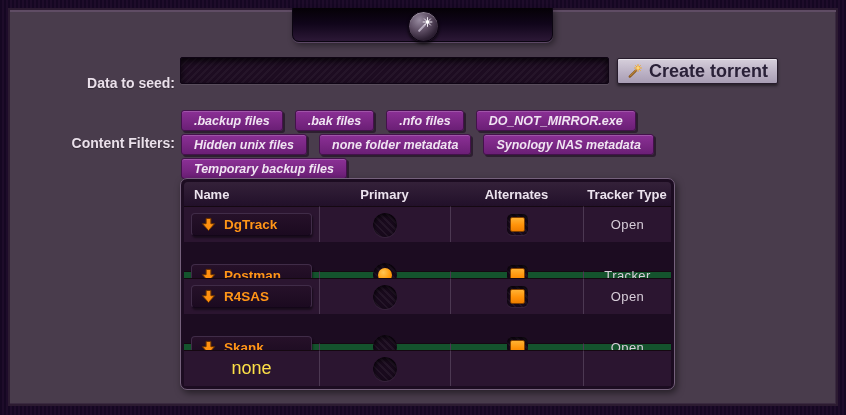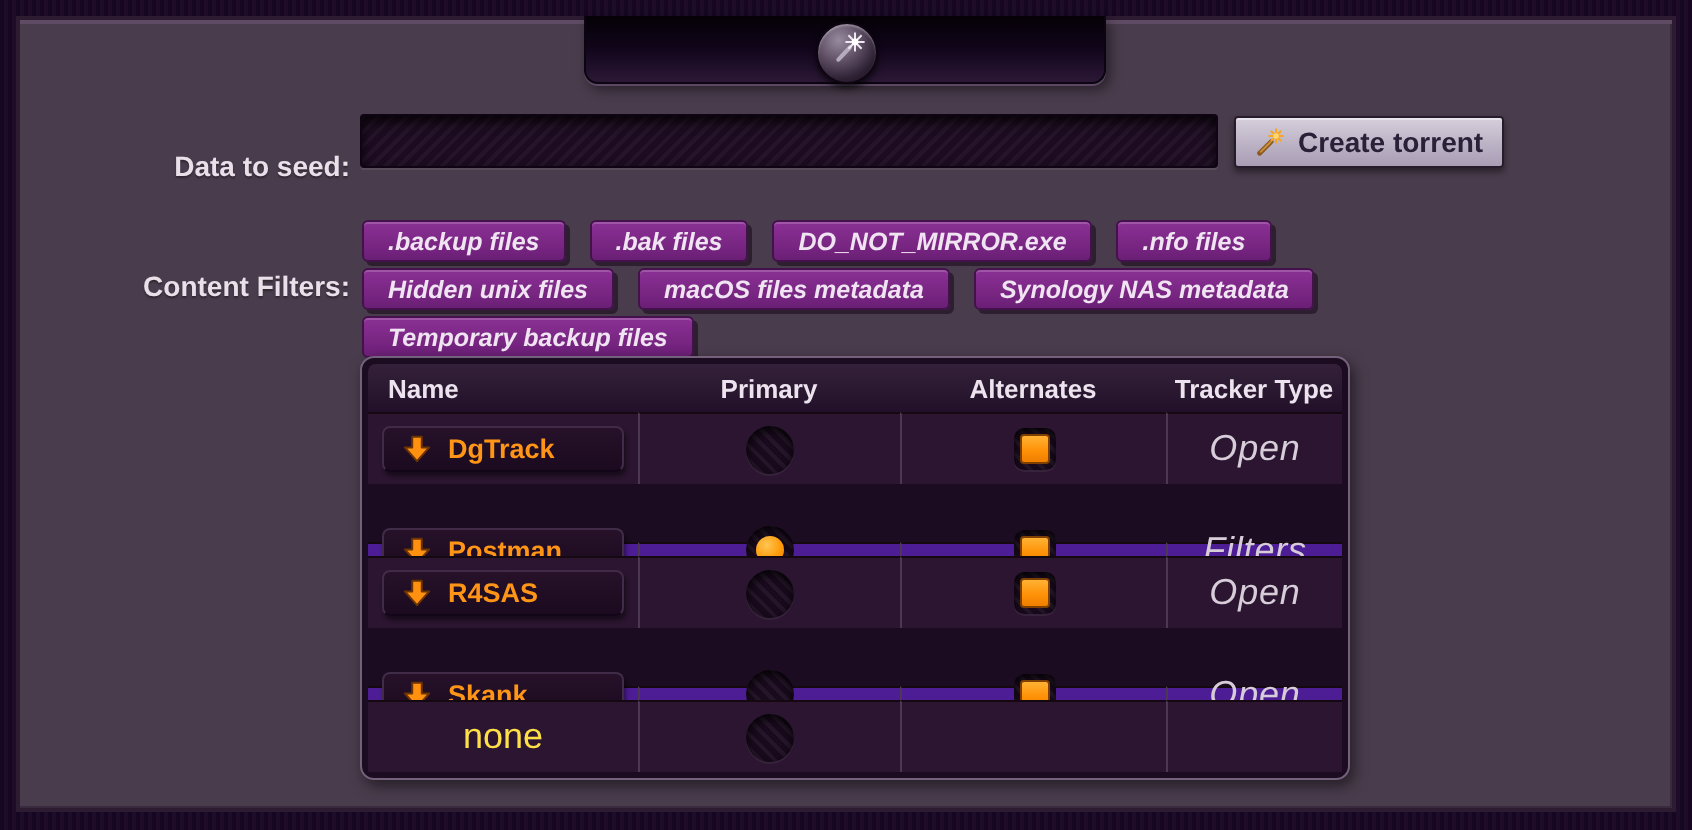--- a/index.html
+++ b/index.html
@@ -42,21 +42,21 @@
     background:#1d0c21 repeating-linear-gradient(135deg,rgba(255,255,255,.035) 0 2px,transparent 2px 5px);
     border:1px solid #0f0414;border-radius:2px;
     box-shadow:inset 0 3px 6px rgba(0,0,0,.8), 0 1px 0 rgba(255,255,255,.09);
     color:#e8dcea;font-size:13px;padding:0 8px;outline:none;
   }
   .create-btn{
     position:absolute;left:617px;top:58px;height:26px;
     display:flex;align-items:center;gap:6px;padding:0 9px;
     background:linear-gradient(180deg,#d6cfdb 0%,#bcb2c5 55%,#a89db4 100%);
     border:1px solid #271c2c;border-radius:2px;
-    font-size:14px;font-weight:bold;color:#2a2138;
+    font-size:18px;font-weight:bold;color:#2a2138;
     box-shadow:inset 0 1px 0 rgba(255,255,255,.45), 0 2px 3px rgba(0,0,0,.45);
     cursor:pointer;
     justify-content:space-between;
   }
   
   .filters{position:absolute;left:181px;top:110px;display:flex;flex-direction:column;gap:3px;}
   .chip-row{display:flex;gap:12px;}
   .chip{
     height:21px;display:flex;align-items:center;padding:0 12px;
     background:linear-gradient(180deg,#8b3096 0%,#7a2784 55%,#6b1f76 100%);
@@ -82,21 +82,21 @@
     background:linear-gradient(180deg,#342139 0%,#22102a 100%);
     color:#ece3ee;font-size:13px;font-weight:bold;
   }
   .th.first{justify-content:flex-start;padding-left:10px;border-radius:4px 0 0 0;}
   .th.last{border-radius:0 4px 0 0;}
   .td{
     display:flex;align-items:center;justify-content:center;
     border-top:1px solid #150811;
   }
   .td.row-dark{background:#2b1530;}
-  .td.row-light{background:#4c1d95;margin-top:29px;}
+  .td.row-light{background:#14532d;margin-top:29px;}
   .td.sep{border-left:1px solid #4c3852;}
   .td.name{justify-content:flex-start;padding:0 7px;}
   .name-btn{
     flex:1;height:23px;display:flex;align-items:center;gap:8px;padding:0 9px;
     background:linear-gradient(180deg,#261129 0%,#1b0a20 100%);
     border:1px solid #402c48;border-bottom-color:#130618;border-radius:4px;
     color:#ff9517;font-weight:bold;font-size:13.5px;
     box-shadow:1px 2px 2px rgba(0,0,0,.45);
     cursor:pointer;white-space:nowrap;
   }
@@ -115,21 +115,21 @@
     width:21px;height:21px;border-radius:5px;
     background:#190a1d repeating-linear-gradient(45deg,rgba(255,255,255,.05) 0 2px,transparent 2px 5px);
     box-shadow:inset 0 2px 4px rgba(0,0,0,.85), 0 1px 0 rgba(255,255,255,.06);
     display:flex;align-items:center;justify-content:center;cursor:pointer;
   }
   .checkbox.on::after{
     content:"";width:13px;height:13px;border-radius:2px;
     background:linear-gradient(180deg,#ffb233 0%,#ff9208 55%,#ef7e00 100%);
     border:1px solid #7e4000;
   }
-  .type-text{color:#d7cdd9;font-size:18px;letter-spacing:.4px;font-style:italic;}
+  .type-text{color:#d7cdd9;font-size:13px;letter-spacing:.4px;}
   .none-text{color:#fde047;font-size:18px;}
 </style>
 </head>
 <body>
 
 <div class="frame">
   <div class="panel"></div>
 
   <div class="topbar">
     <div class="orb">
@@ -165,26 +165,26 @@
       </svg>
     </span>
     <span>Create torrent</span>
   </button>
 
   <div class="form-label" style="top:123px;">Content Filters:</div>
   <div class="filters">
       <div class="chip-row">
         <button class="chip">.backup files</button>
         <button class="chip">.bak files</button>
+        <button class="chip">.nfo files</button>
         <button class="chip">DO_NOT_MIRROR.exe</button>
-        <button class="chip">.nfo files</button>
       </div>
       <div class="chip-row">
         <button class="chip">Hidden unix files</button>
-        <button class="chip">macOS files metadata</button>
+        <button class="chip">none folder metadata</button>
         <button class="chip">Synology NAS metadata</button>
       </div>
       <div class="chip-row">
         <button class="chip">Temporary backup files</button>
       </div>
     </div>
 
 
   <div class="table">
     <div class="grid">
@@ -221,21 +221,21 @@
             <span>Postman</span>
           </button>
         </div>
         <div class="td row-light sep">
           <div class="radio on"></div>
         </div>
         <div class="td row-light sep">
           <div class="checkbox on"></div>
         </div>
         <div class="td row-light sep">
-          <span class="type-text">Filters</span>
+          <span class="type-text">Tracker</span>
         </div>
         <div class="td row-dark name">
           <button class="name-btn">
             <span style="display: flex;">
               <svg width="15" height="15" viewBox="0 0 15 15">
                 <path d="M5.1 1.4 h4.8 v5.3 h3.7 L7.5 13.6 1.4 6.7 h3.7 Z" fill="#ff9010" stroke="#6b3400" stroke-width="1" stroke-linejoin="round"></path>
               </svg>
             </span>
             <span>R4SAS</span>
           </button>

